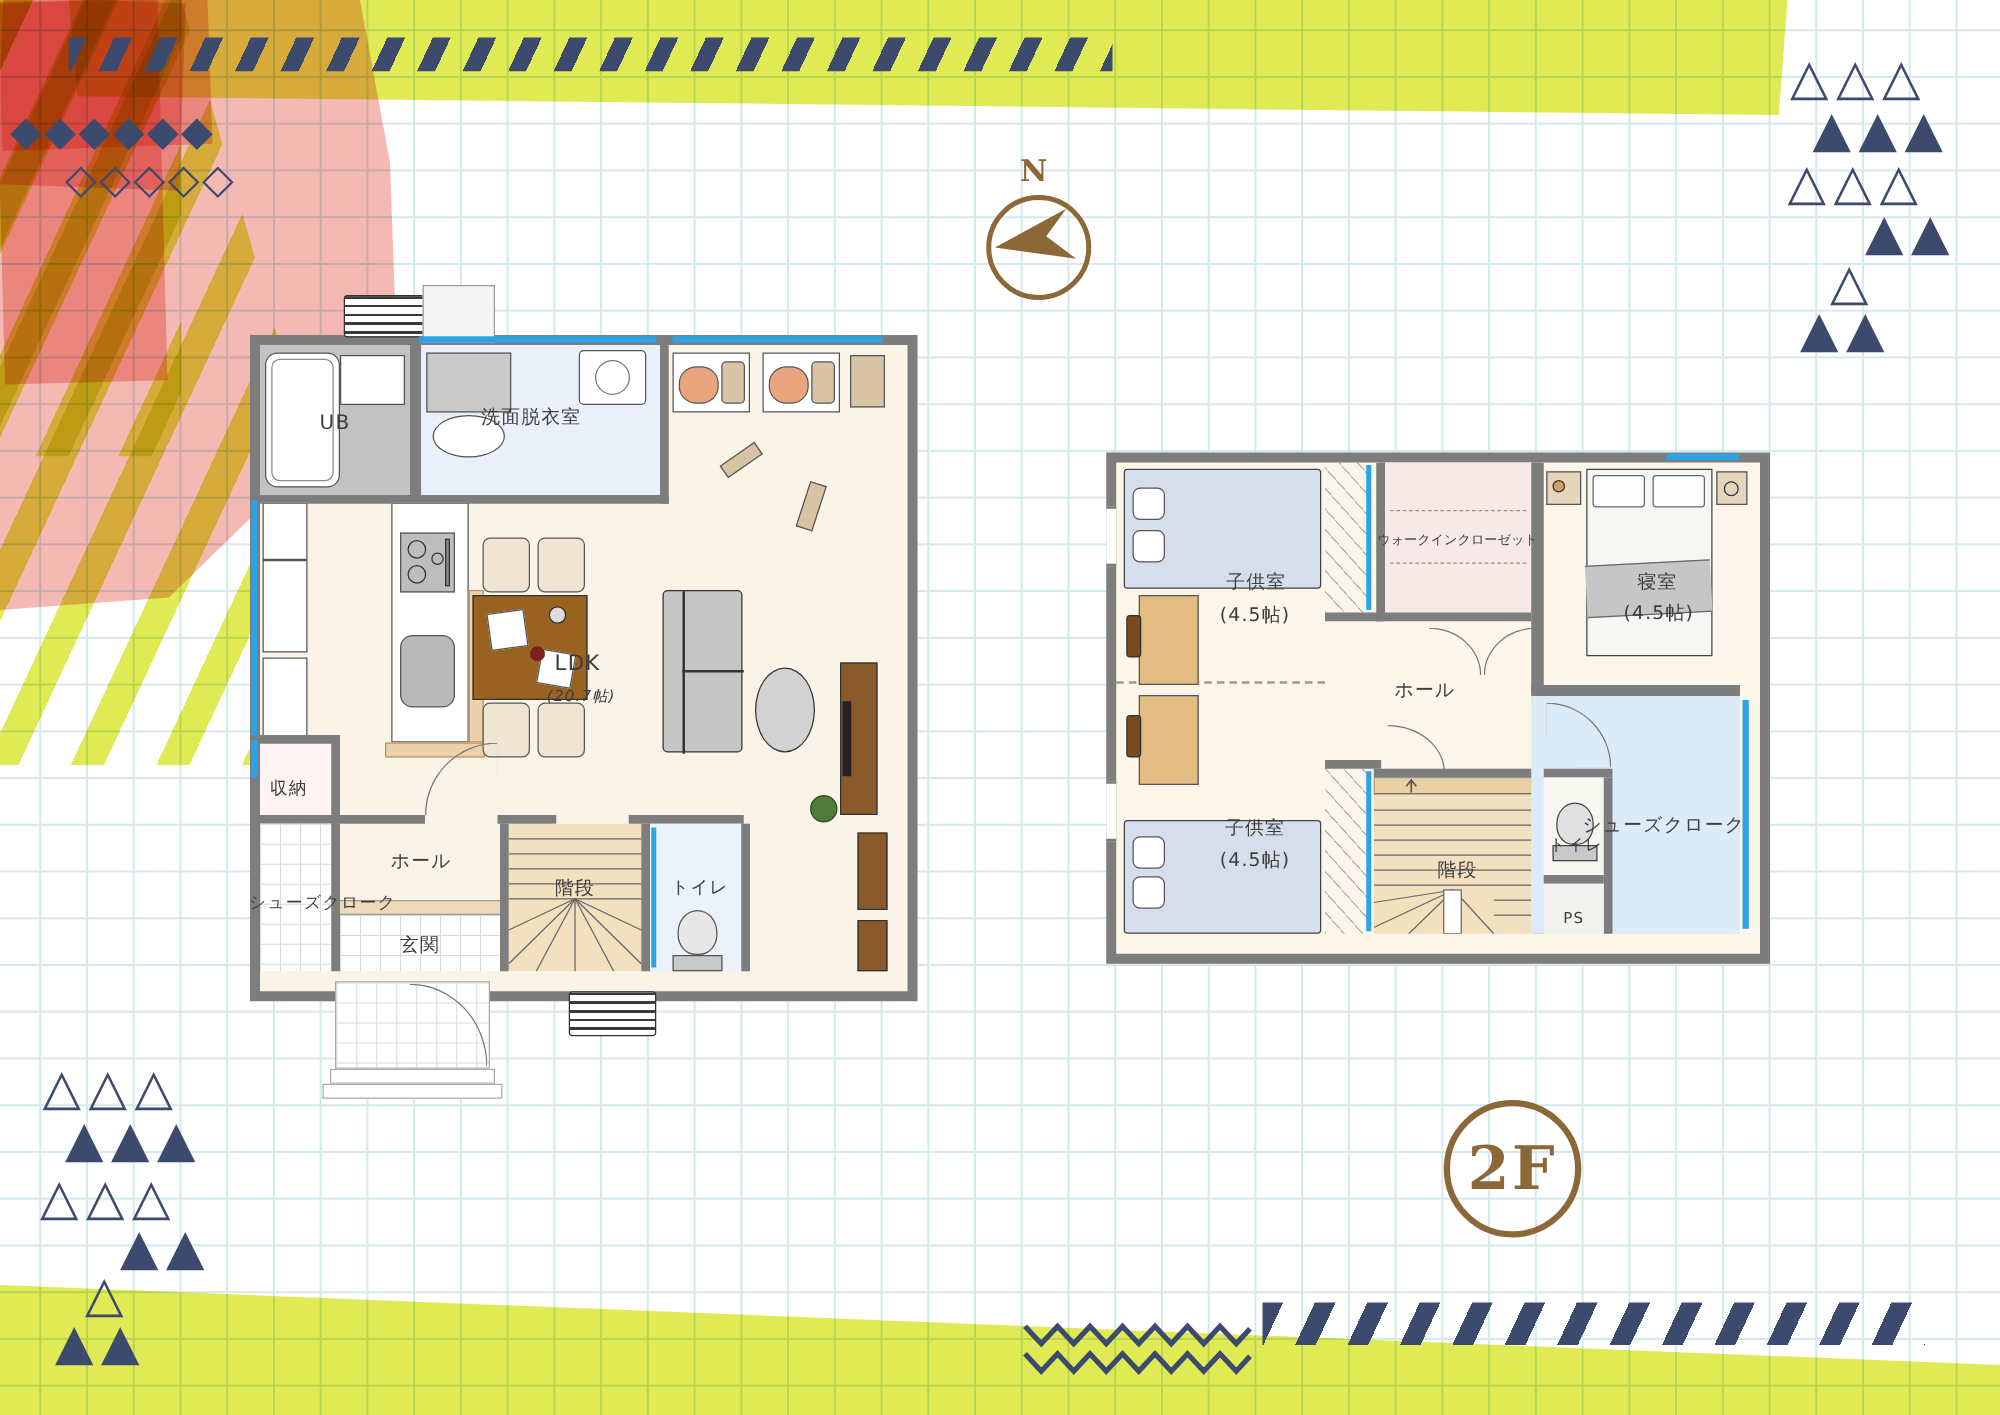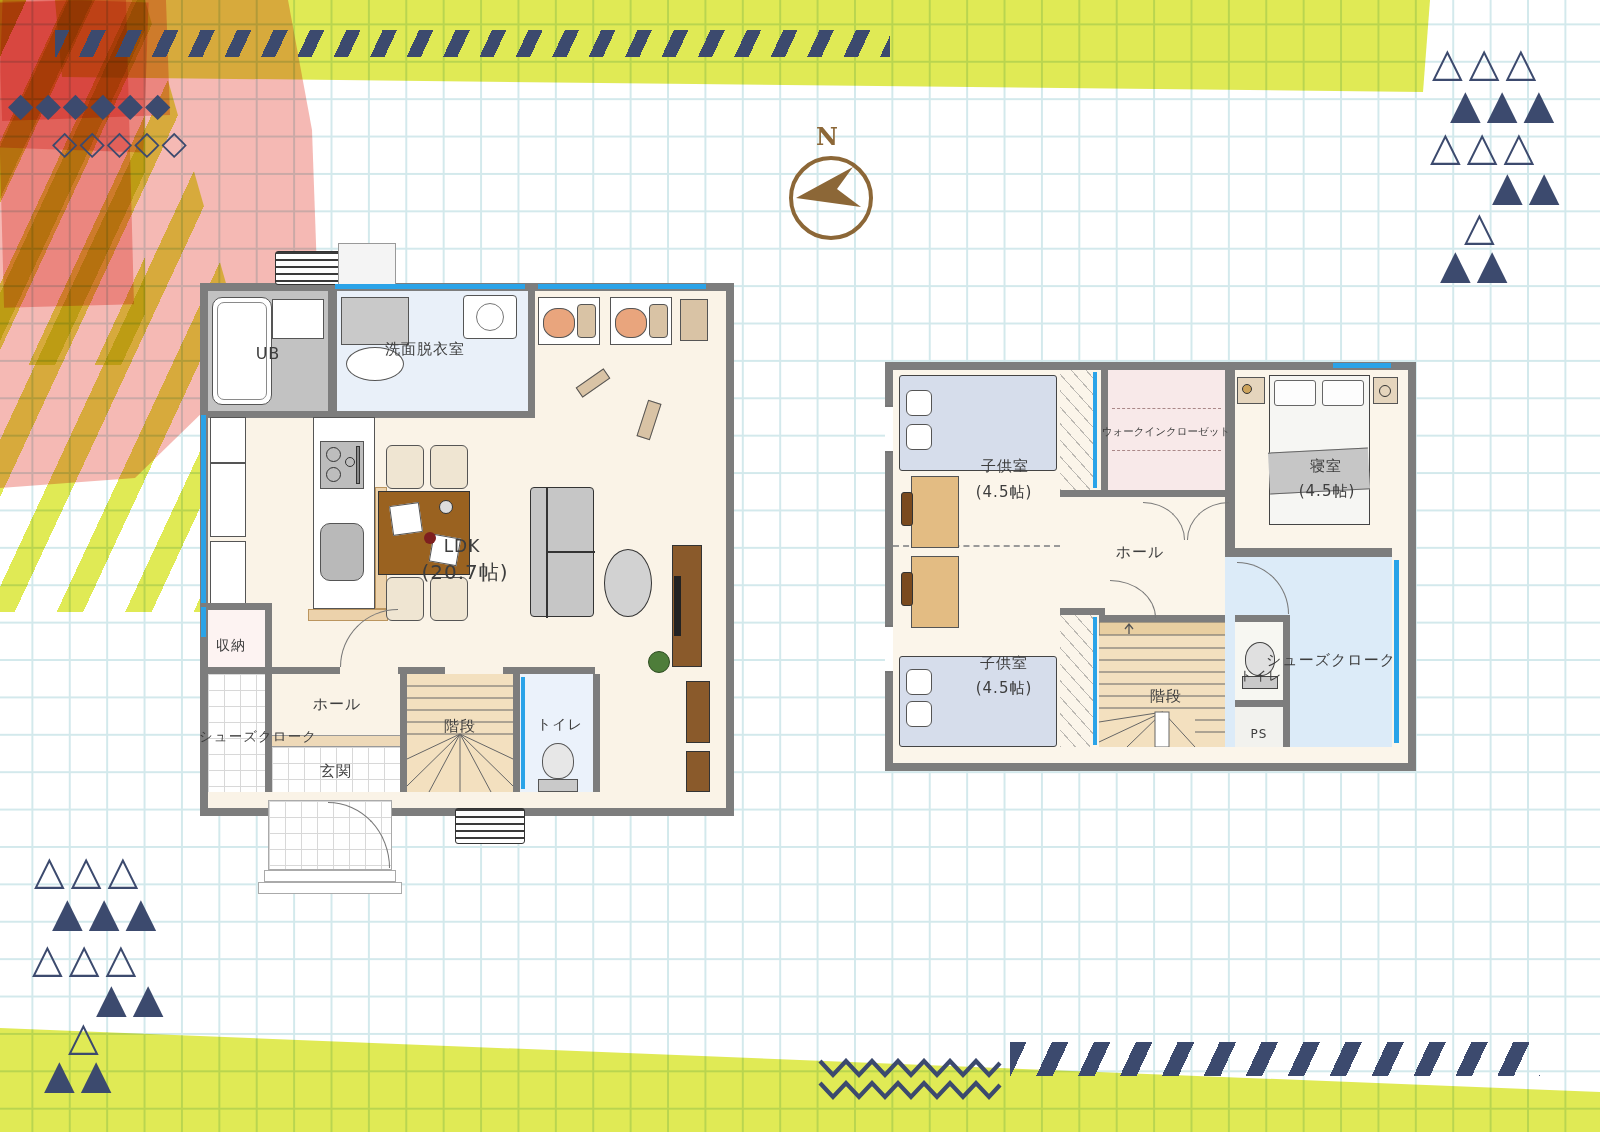--- a/index.html
+++ b/index.html
@@ -80,21 +80,21 @@
   <div class="glyphrow" style="left:68px;top:1016px;">△</div>
   <div class="glyphrow" style="left:44px;top:1054px;">▲▲</div>
 
   <div class="compassN" style="left:789px;top:122px;width:76px;">N</div>
   <div style="position:absolute;left:789px;top:156px;width:76px;height:76px;border:4.5px solid #8c6737;border-radius:50%;">
     <svg width="76" height="76" viewBox="0 0 76 76" style="position:absolute;left:-4px;top:-4px;">
       <polygon points="64,11 7,42 72,51 48,33" fill="#8c6737"></polygon>
     </svg>
   </div>
 
-  <div class="plan" style="left:200px;top:283px;width:518px;height:517px;">
+  <div class="plan" style="left:200px;top:268px;width:518px;height:517px;">
 
     <div class="f" style="left:67px;top:-40px;width:80px;height:34px;border-color:#333;
                 background:repeating-linear-gradient(180deg,#3a3a3a 0 2px,#fff 2px 7px);border-radius:3px;"></div>
     <div class="f" style="left:130px;top:-48px;width:58px;height:46px;border-color:#999;background:#f4f4f4;"></div>
 
     <div class="room" style="left:0;top:0;width:122px;height:120px;background:#c2c2c2;"></div>
     <div class="f" style="left:4px;top:6px;width:60px;height:108px;border-radius:10px;">
       <div style="position:absolute;inset:4px;border:1px solid #8a8a8a;border-radius:7px;"></div>
     </div>
     <div class="f" style="left:64px;top:8px;width:52px;height:40px;"></div>
@@ -141,21 +141,21 @@
     <div class="f" style="left:222px;top:154px;width:38px;height:44px;background:#efe5d2;border-radius:6px;"></div>
     <div class="f" style="left:170px;top:200px;width:92px;height:84px;background:#9a6220;border-color:#333;">
       <div style="position:absolute;left:12px;top:12px;width:30px;height:30px;background:#fff;border:1px solid #555;transform:rotate(-8deg);"></div>
       <div style="position:absolute;right:10px;bottom:10px;width:28px;height:28px;background:#fff;border:1px solid #555;transform:rotate(10deg);"></div>
       <div style="position:absolute;left:45px;top:40px;width:12px;height:12px;background:#7e1f1f;border-radius:50%;"></div>
       <div style="position:absolute;right:16px;top:8px;width:14px;height:14px;border:1.5px solid #333;border-radius:50%;background:#ddd;"></div>
     </div>
     <div class="f" style="left:178px;top:286px;width:38px;height:44px;background:#efe5d2;border-radius:6px;"></div>
     <div class="f" style="left:222px;top:286px;width:38px;height:44px;background:#efe5d2;border-radius:6px;"></div>
     <div class="lbl" style="left:254px;top:255px;font-size:17px;">LDK</div>
-    <div class="lbl" style="left:257px;top:281px;font-size:20px;">(20.7帖)</div>
+    <div class="lbl" style="left:257px;top:281px;font-size:12px;font-style:italic;">(20.7帖)</div>
 
     <div class="f" style="left:322px;top:196px;width:64px;height:130px;background:#c6c6c6;border-color:#333;border-radius:4px;">
       <div style="position:absolute;left:15px;top:0;width:1.5px;height:130px;background:#333;"></div>
       <div style="position:absolute;left:15px;top:63px;width:49px;height:1.5px;background:#333;"></div>
     </div>
     <div class="f" style="left:396px;top:258px;width:48px;height:68px;background:#d2d2d2;border-radius:50%;border-color:#333;"></div>
     <div class="f" style="left:464px;top:254px;width:30px;height:122px;background:#8a5a2b;border-color:#333;">
       <div style="position:absolute;left:1px;top:30px;width:7px;height:60px;background:#222;"></div>
     </div>
     <div style="position:absolute;left:440px;top:360px;width:22px;height:22px;background:#4e7d3a;border:1.5px solid #2e4d22;border-radius:50%;"></div>
@@ -315,13 +315,14 @@
     <div class="lbl" style="left:368px;top:306px;font-size:13px;">トイレ</div>
     <div class="lbl" style="left:366px;top:364px;font-size:12px;">PS</div>
     <div class="lbl" style="left:438px;top:290px;">シューズクローク</div>
 
     <div class="win" style="left:440px;top:-7px;width:58px;height:5px;"></div>
     <div class="win" style="left:501px;top:190px;width:5px;height:183px;"></div>
     <div style="position:absolute;left:-8px;top:35px;width:8px;height:48px;background:#fff;border-top:2px solid #777;border-bottom:2px solid #777;"></div>
     <div style="position:absolute;left:-8px;top:255px;width:8px;height:48px;background:#fff;border-top:2px solid #777;border-bottom:2px solid #777;"></div>
   </div>
 
+  <div class="badge" style="left:1155px;top:880px;">2F</div>
 </div>
 
 </body></html>

